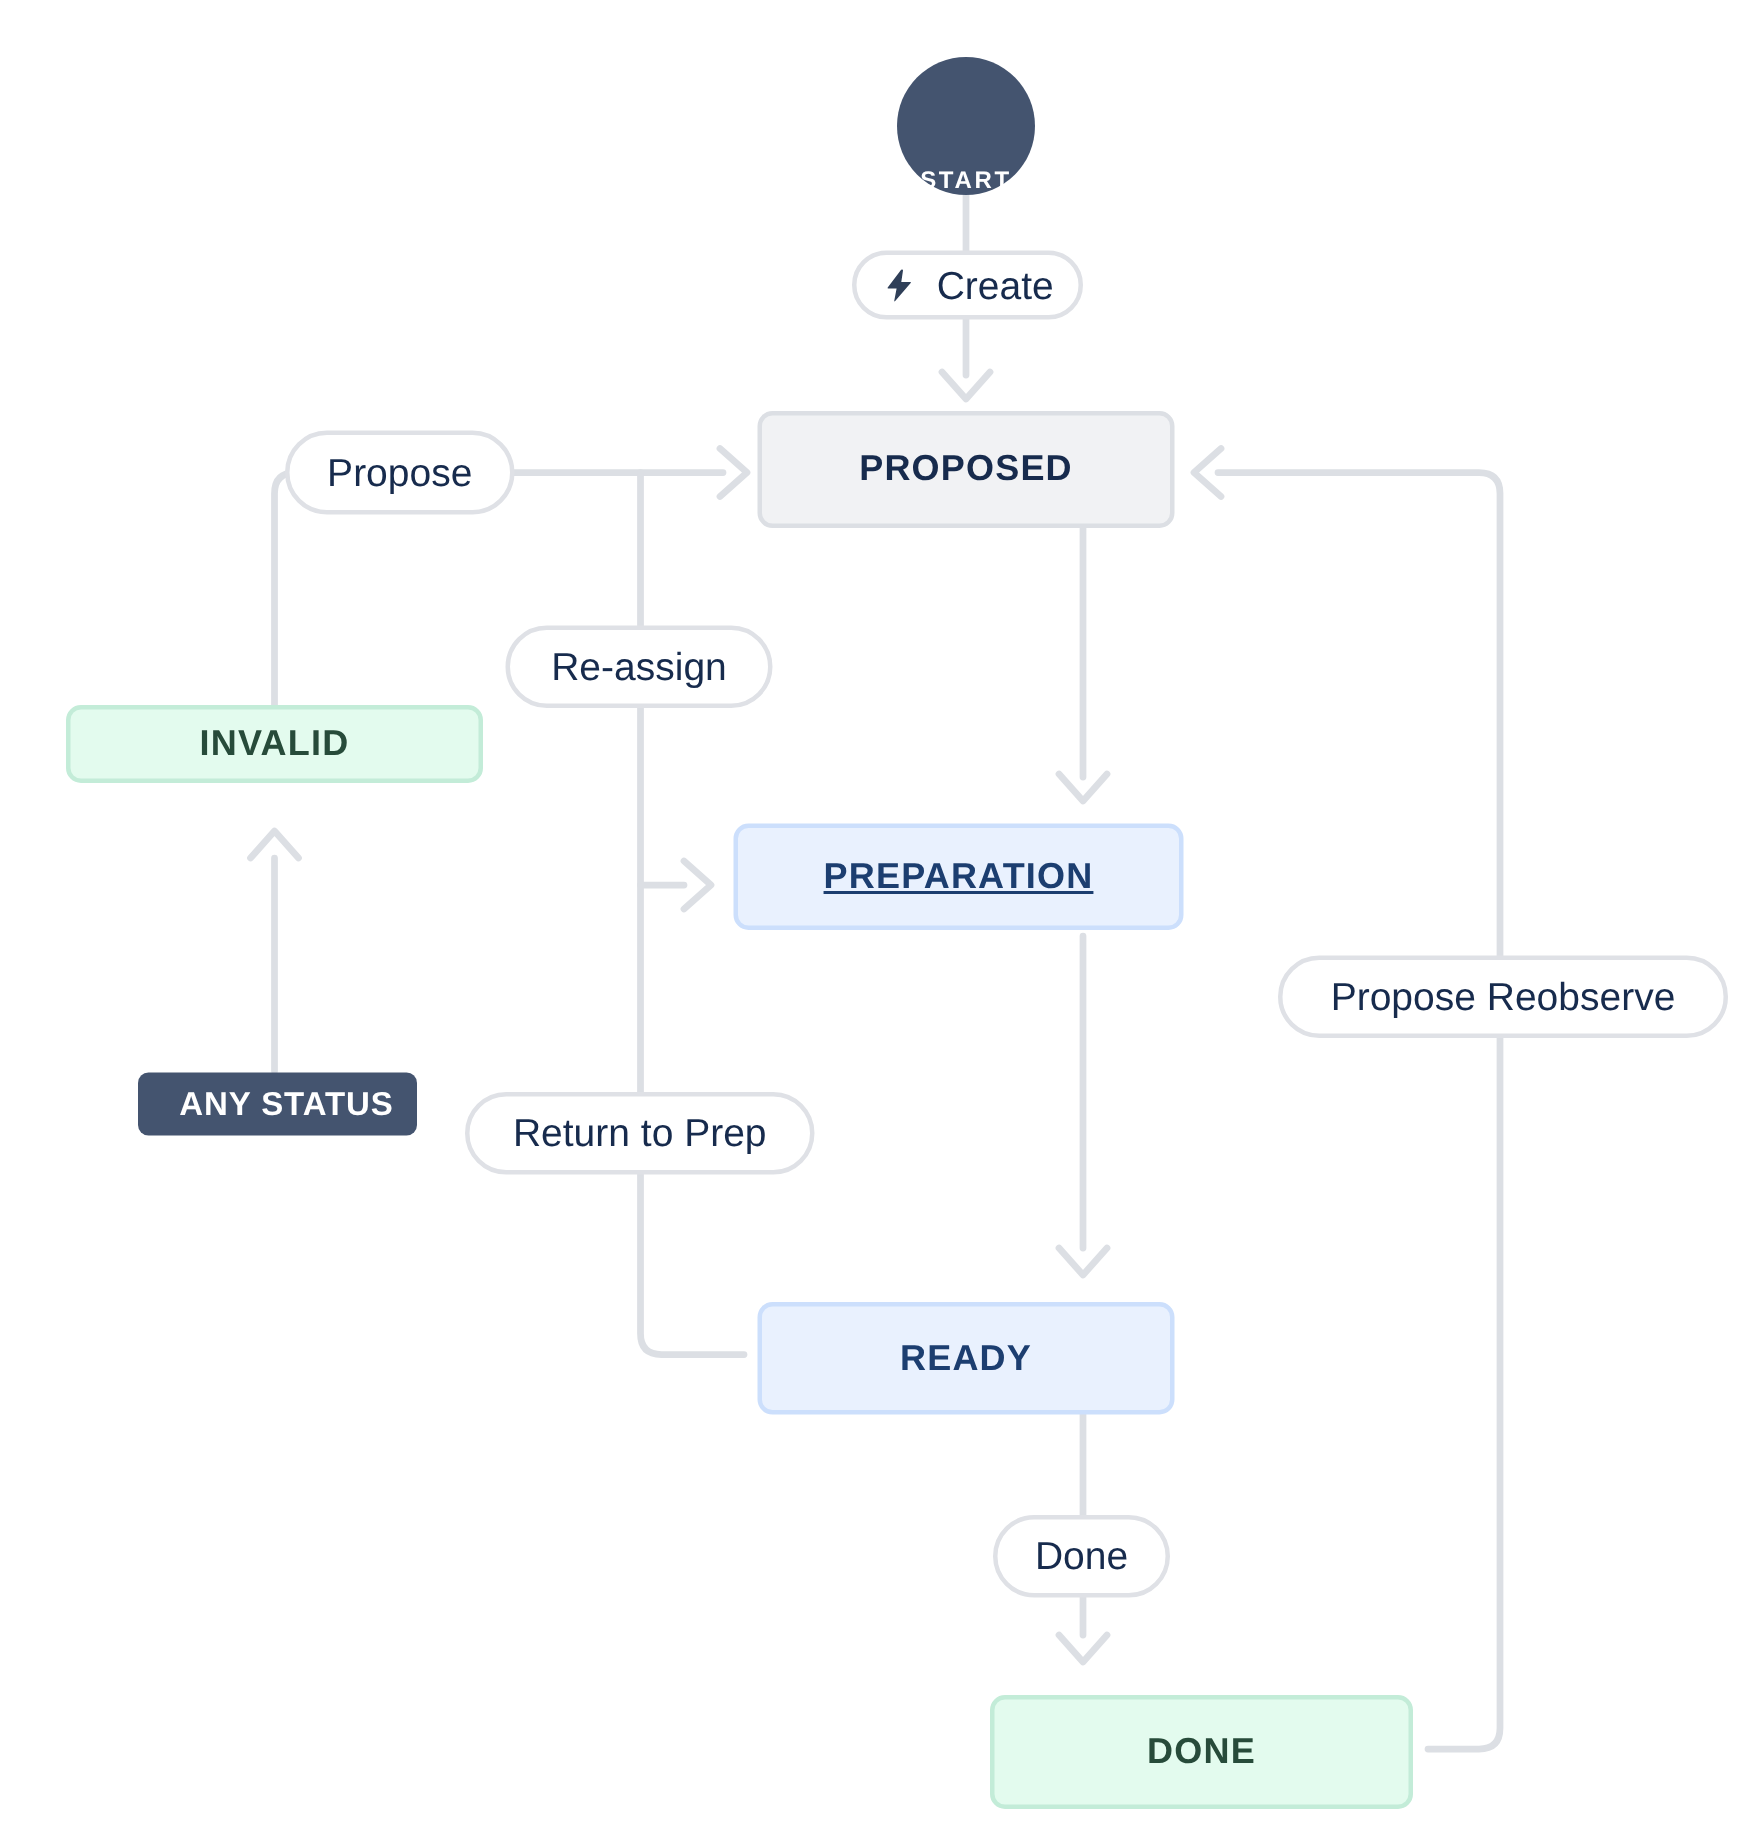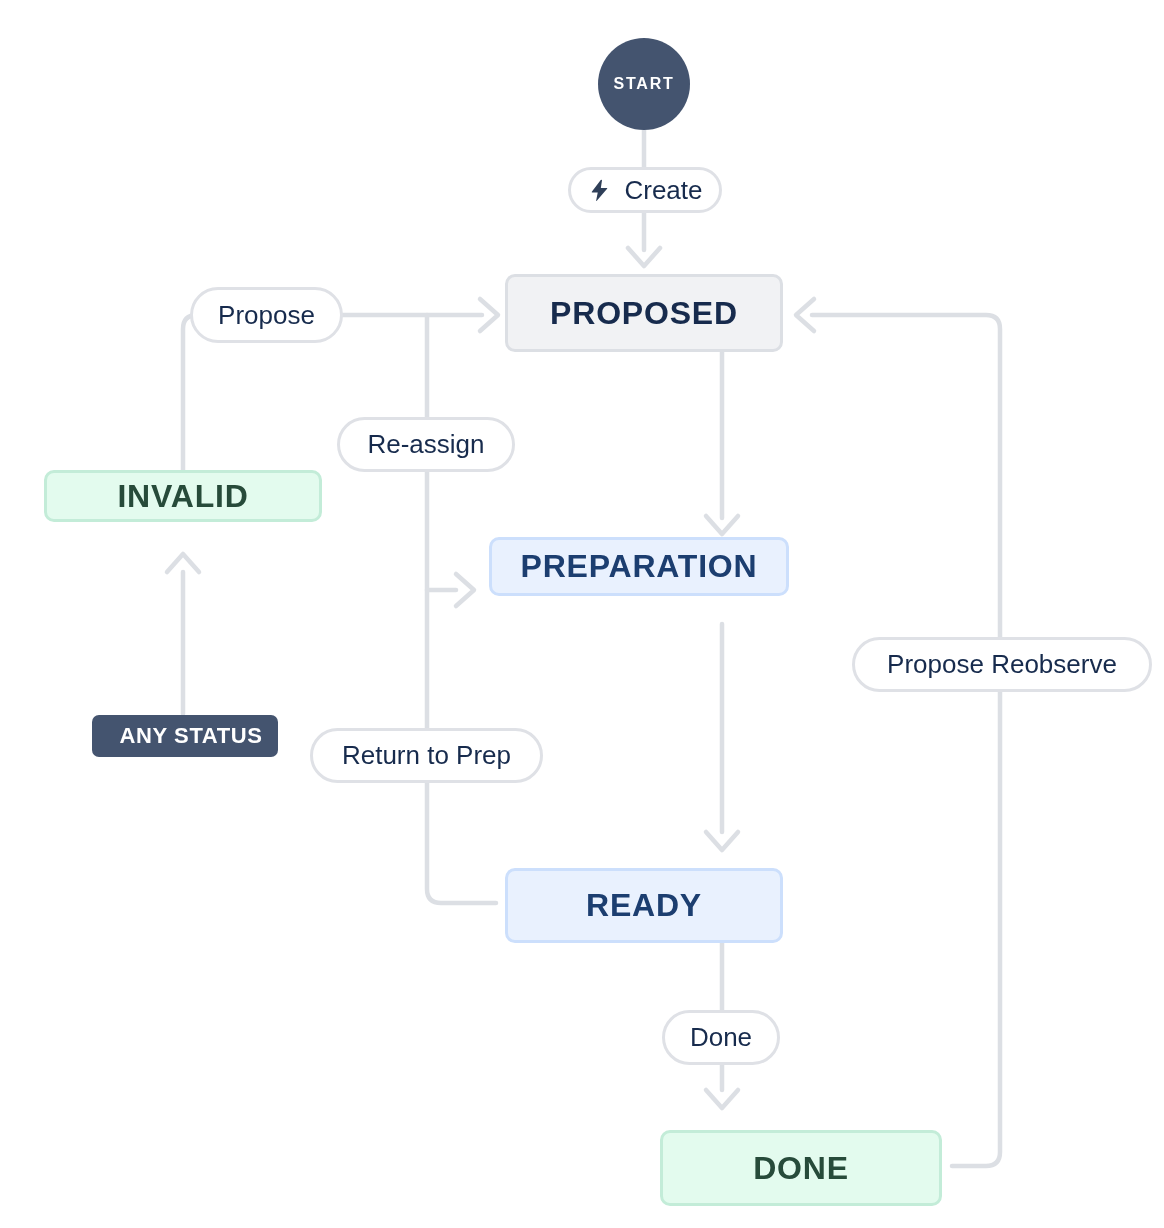--- a/index.html
+++ b/index.html
@@ -16,25 +16,25 @@
     font-family:"Liberation Sans","DejaVu Sans",sans-serif;
   }
   #edges{position:absolute;left:0;top:0;width:1164px;height:1228px;}
   .edge{fill:none;stroke:var(--line);stroke-width:4.5;stroke-linecap:round;stroke-linejoin:round;}
 
   .node{position:absolute;display:flex;align-items:center;justify-content:center;box-sizing:border-box;}
 
   .start-circle{
     width:92px;height:92px;border-radius:50%;
     background:var(--slate);color:#ffffff;
-    font-weight:bold;font-size:16px;letter-spacing:1.8px;
+    font-weight:bold;font-size:16px;letter-spacing:1.8px;align-items:flex-end;
   }
   .status-box{
     border:3px solid;border-radius:10px;
-    font-weight:bold;font-size:32px;letter-spacing:0.8px;
+    font-weight:bold;font-size:24px;letter-spacing:0.8px;
   }
   .status-gray {background:var(--gray-bg); border-color:var(--gray-border); color:var(--navy-text);}
   .status-green{background:var(--green-bg);border-color:var(--green-border);color:var(--green-text);}
   .status-blue {background:var(--blue-bg); border-color:var(--blue-border); color:var(--blue-text);}
 
   .pill{
     background:var(--pill-bg);border:3px solid var(--pill-border);border-radius:999px;
     color:var(--navy-text);font-size:26px;gap:12px;
   }
   .badge{
@@ -109,21 +109,21 @@
 
   <div class="node pill" style="left:337px;top:417px;width:178px;height:55px;align-items:center;">
     <span>Re-assign</span>
   </div>
 
 
   <div class="node status-box status-green" style="left:44px;top:470px;width:278px;height:52px;">
     <span>INVALID</span>
   </div>
 
-  <div class="node status-box status-blue" style="left:489px;top:537px;width:300px;height:59px;">
+  <div class="node status-box status-blue" style="left:489px;top:549px;width:300px;height:71px;text-decoration:underline;">
     <span>PREPARATION</span>
   </div>
 
   <div class="node pill" style="left:852px;top:637px;width:300px;height:55px;">
     <span>Propose Reobserve</span>
   </div>
 
   <div class="node badge" style="left:92px;top:715px;width:186px;height:42px;padding-left:12px;">
     <span>ANY STATUS</span>
   </div>

